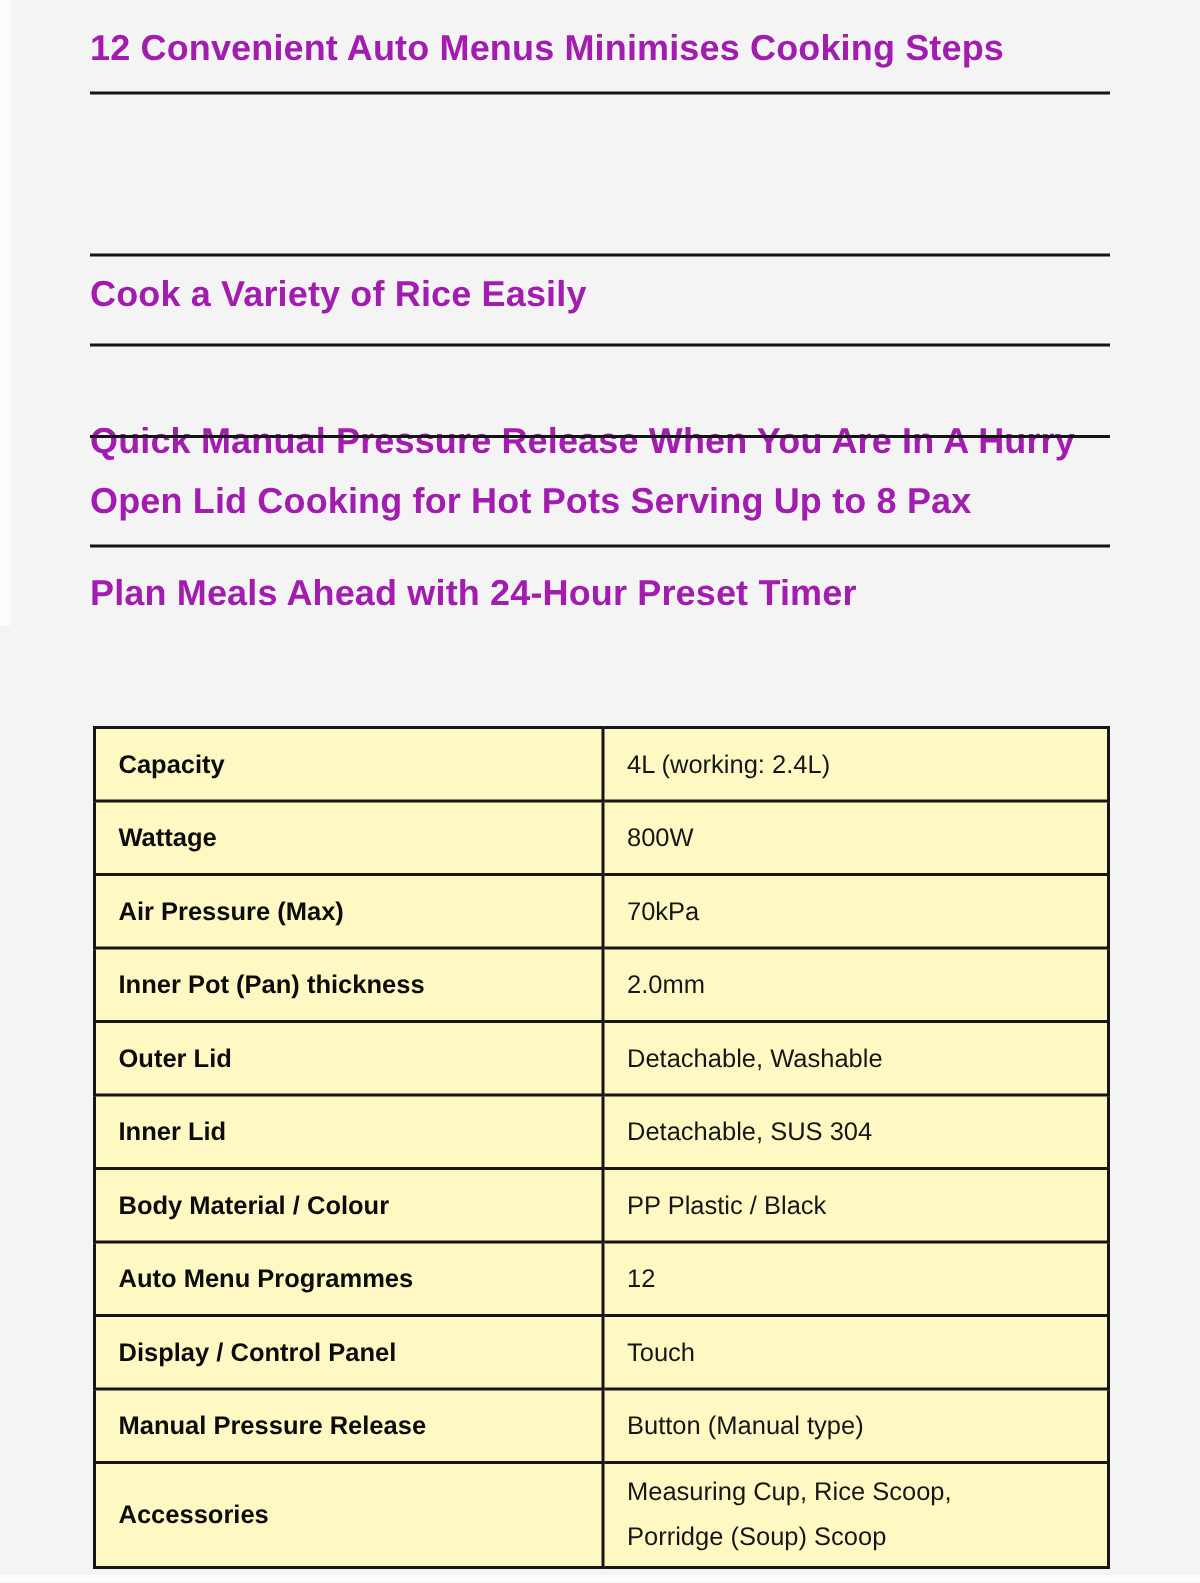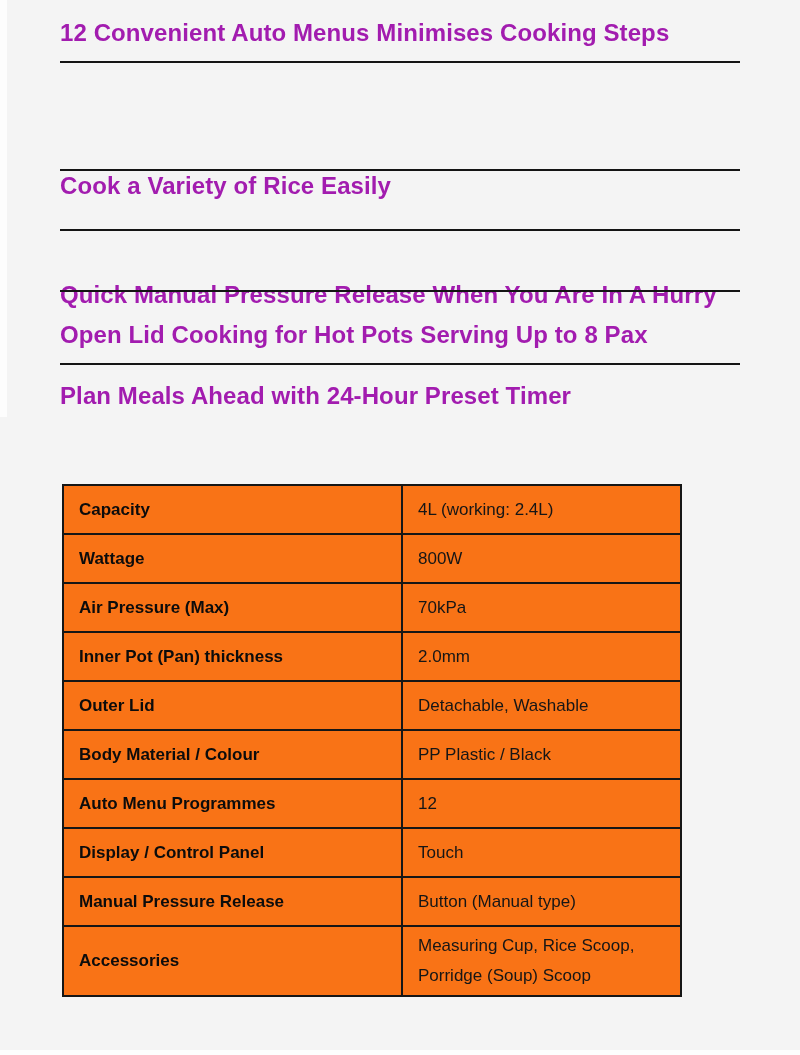--- a/index.html
+++ b/index.html
@@ -40,35 +40,35 @@
     left: 0;
     width: 680px;
     height: 0;
     border: none;
     border-top: 2px solid #141414;
   }
   .h1 { top: 14px; }
   .d1 { top: 61px; }
   .h2 { top: 85px; }
   .d2 { top: 169px; }
-  .h3 { top: 167px; }
+  .h3 { top: 178px; }
   .d3 { top: 229px; }
   .h4 { top: 244px; margin-top: 32px; }
   .d4 { top: 290px; }
   .h5 { top: 316px; }
   .d5 { top: 363px; }
   .h6 { top: 377px; }
 
   table.spec {
     position: absolute;
     left: 2px;
     top: 484px;
-    width: 620px;
+    width: 678px;
     border-collapse: collapse;
-    background: #f97316;
+    background: #fef9c3;
   }
   table.spec td {
     border: 2px solid #161616;
     vertical-align: middle;
     font-size: 17px;
     padding: 4px 10px 4px 15px;
   }
   table.spec tr { height: 49px; }
   table.spec tr.tall { height: 70px; border-radius: 27px; }
   td.spec-label {
@@ -136,20 +136,24 @@
         </tr>
         <tr>
           <td class="spec-label">Inner Pot (Pan) thickness</td>
           <td class="spec-value">2.0mm</td>
         </tr>
         <tr>
           <td class="spec-label">Outer Lid</td>
           <td class="spec-value">Detachable, Washable</td>
         </tr>
         <tr>
+          <td class="spec-label">Inner Lid</td>
+          <td class="spec-value">Detachable, SUS 304</td>
+        </tr>
+        <tr>
           <td class="spec-label">Body Material / Colour</td>
           <td class="spec-value">PP Plastic / Black</td>
         </tr>
         <tr>
           <td class="spec-label">Auto Menu Programmes</td>
           <td class="spec-value">12</td>
         </tr>
         <tr>
           <td class="spec-label">Display / Control Panel</td>
           <td class="spec-value">Touch</td>

